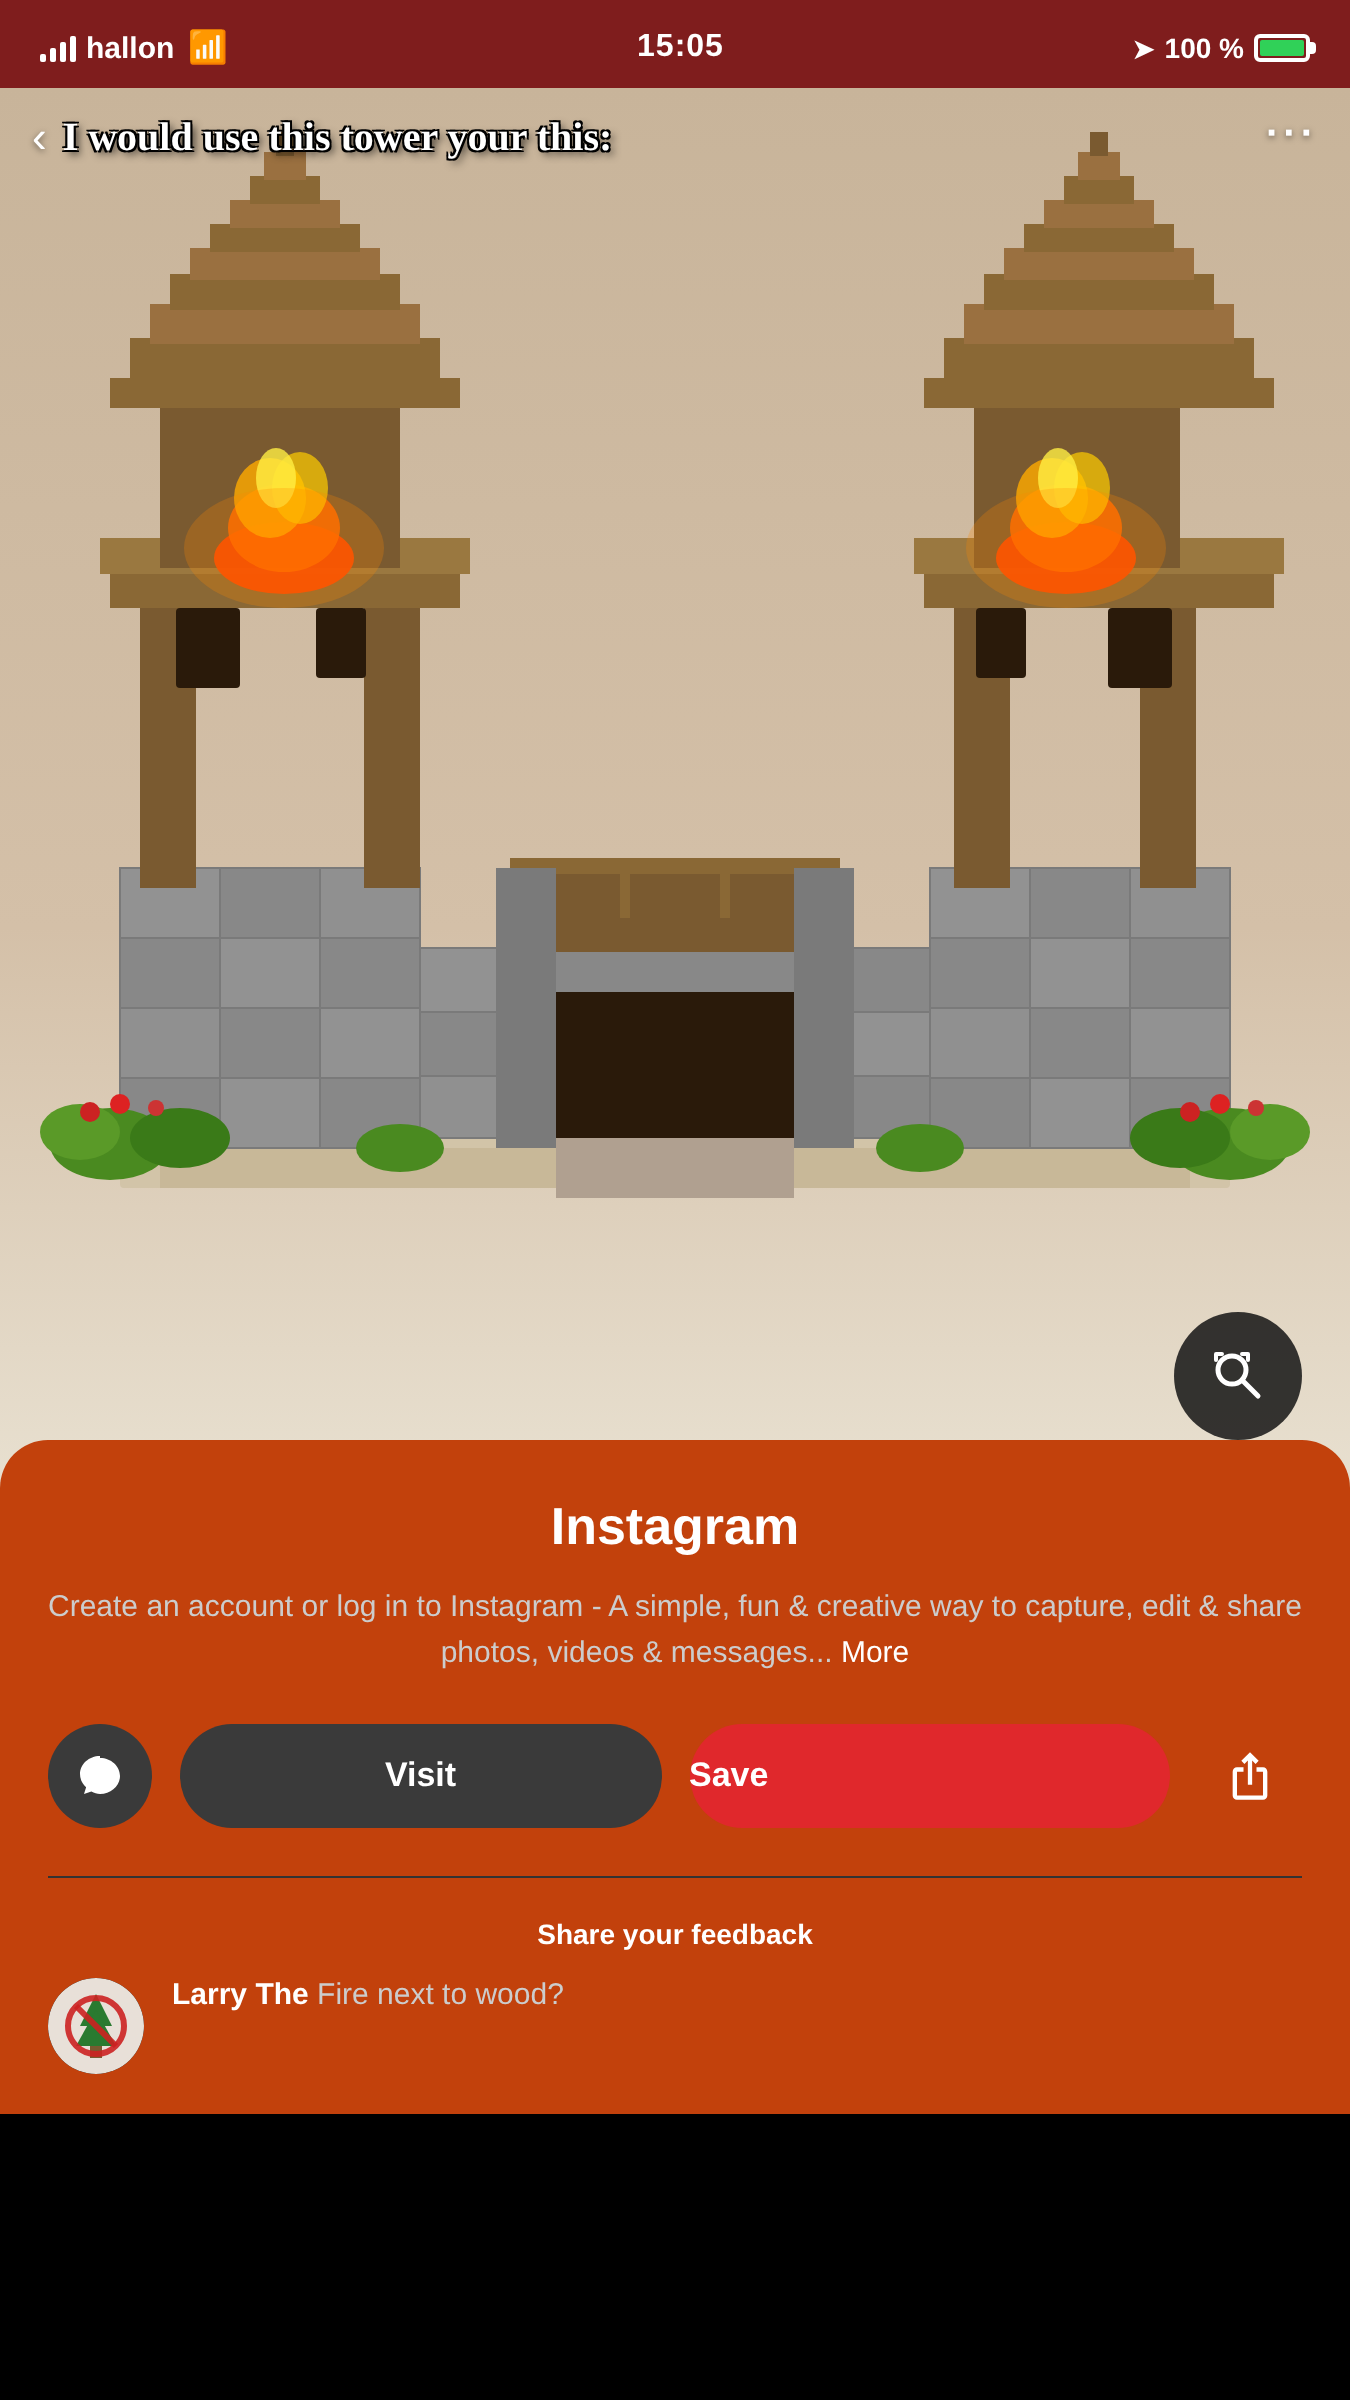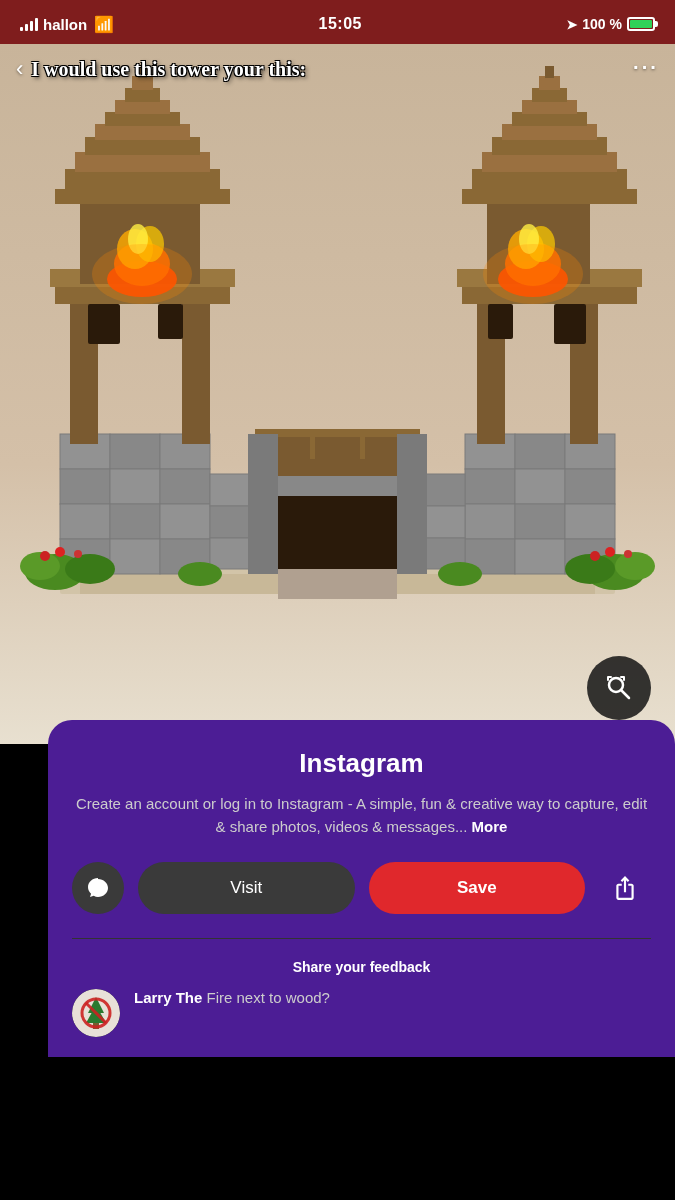--- a/index.html
+++ b/index.html
@@ -189,48 +189,47 @@
       z-index: 10;
     }
 
     .lens-icon {
       width: 32px;
       height: 32px;
     }
 
     
     .bottom-panel {
-      background: #4c1d95;
+      background: #c2410c;
       padding: 28px 24px 20px;
       border-radius: 24px 24px 0 0;
       margin-top: -24px;
       position: relative;
       z-index: 5;
-      margin-left: 48px;
     }
 
     .app-title {
       color: #fff;
       font-size: 26px;
       font-weight: 700;
       text-align: center;
       margin-bottom: 14px;
     }
 
     .app-desc {
       color: #ccc;
       font-size: 15px;
       text-align: center;
       line-height: 1.5;
       margin-bottom: 24px;
     }
 
     .app-desc strong {
       color: #fff;
-      font-weight: 700;
+      font-weight: 400;
     }
 
     
     .action-row {
       display: flex;
       align-items: center;
       justify-content: space-between;
       gap: 14px;
       margin-bottom: 24px;
     }
@@ -247,38 +246,37 @@
       flex-shrink: 0;
     }
 
     .visit-btn {
       flex: 1;
       height: 52px;
       background: #3a3a3a;
       border-radius: 30px;
       color: #fff;
       font-size: 17px;
-      font-weight: 400;
+      font-weight: 700;
       display: flex;
       align-items: center;
       justify-content: center;
       cursor: pointer;
     }
 
     .save-btn {
       flex: 1;
       height: 52px;
       background: #e0282c;
       border-radius: 30px;
       color: #fff;
       font-size: 17px;
       font-weight: 600;
       display: flex;
       align-items: center;
-      justify-content: center;
       cursor: pointer;
     }
 
     .share-btn {
       width: 52px;
       height: 52px;
       background: transparent;
       border-radius: 50%;
       display: flex;
       align-items: center;

